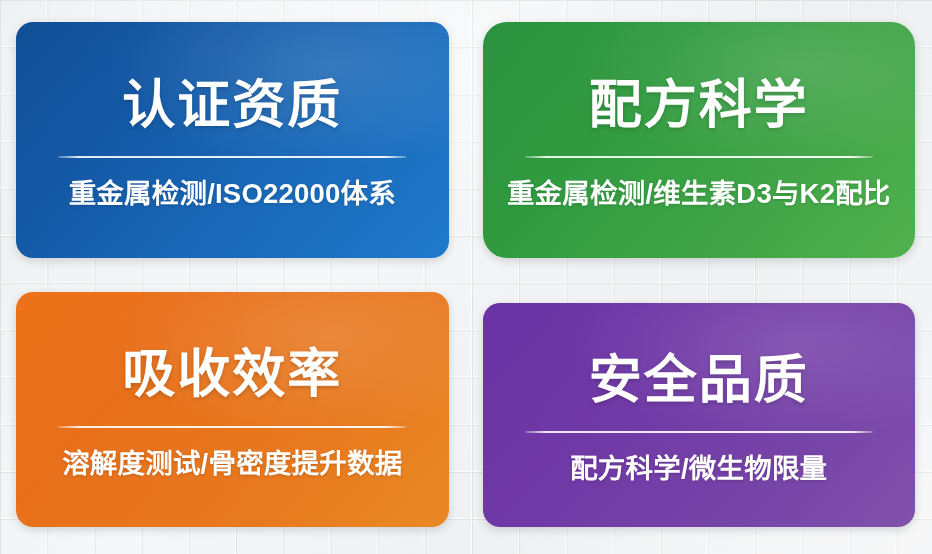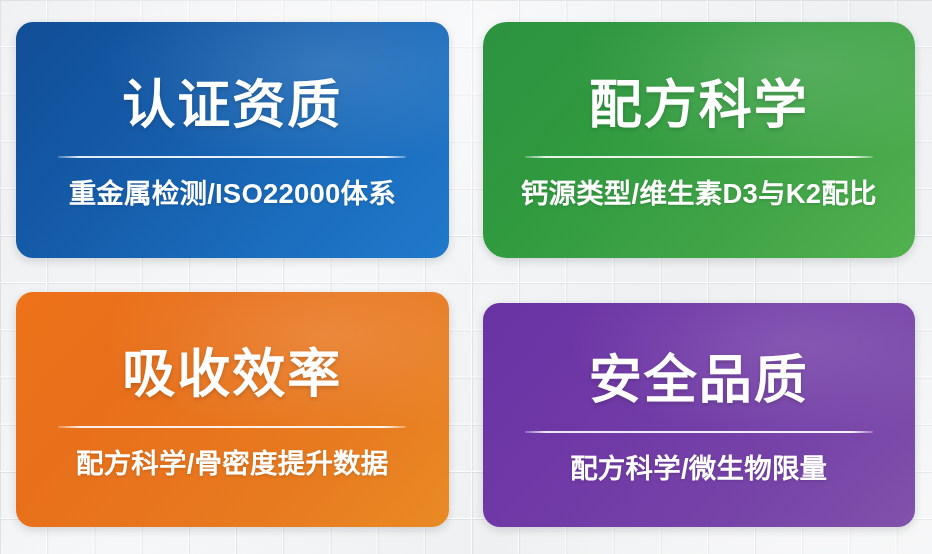--- a/index.html
+++ b/index.html
@@ -167,29 +167,29 @@
         <div class="card-title">认证资质</div>
         <div class="card-divider"></div>
         <div class="card-subtitle">重金属检测/ISO22000体系</div>
       </div>
     </div>
 
     <div class="card card-green">
       <div class="card-inner">
         <div class="card-title">配方科学</div>
         <div class="card-divider"></div>
-        <div class="card-subtitle">钙源类型/维生素D3与K2配比</div>
+        <div class="card-subtitle">重金属检测/维生素D3与K2配比</div>
       </div>
     </div>
 
     <div class="card card-orange">
       <div class="card-inner">
         <div class="card-title">吸收效率</div>
         <div class="card-divider"></div>
-        <div class="card-subtitle">配方科学/骨密度提升数据</div>
+        <div class="card-subtitle">溶解度测试/骨密度提升数据</div>
       </div>
     </div>
 
     <div class="card card-purple">
       <div class="card-inner">
         <div class="card-title">安全品质</div>
         <div class="card-divider"></div>
         <div class="card-subtitle">配方科学/微生物限量</div>
       </div>
     </div>

